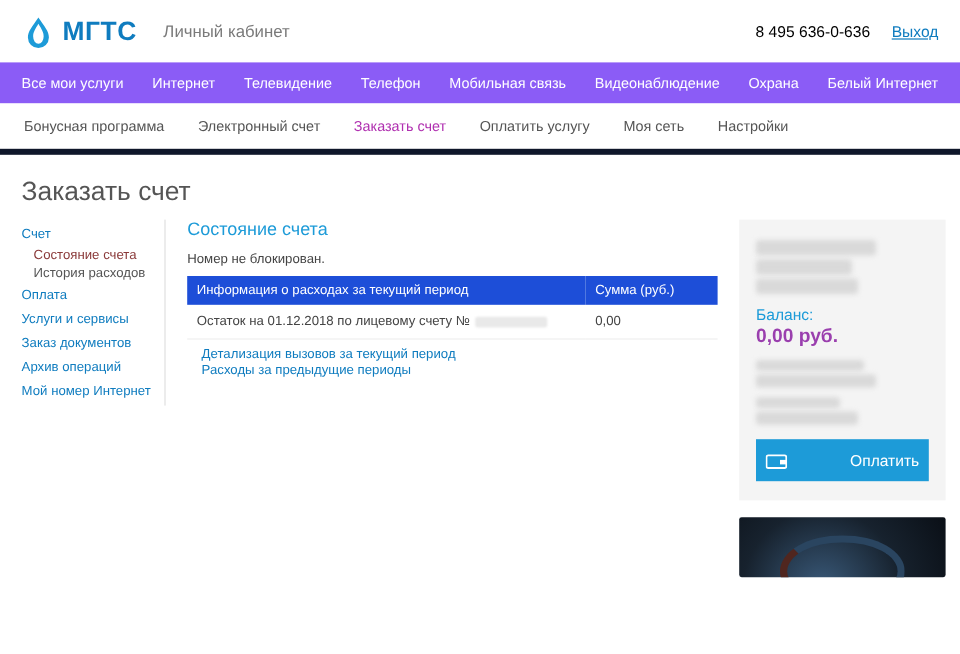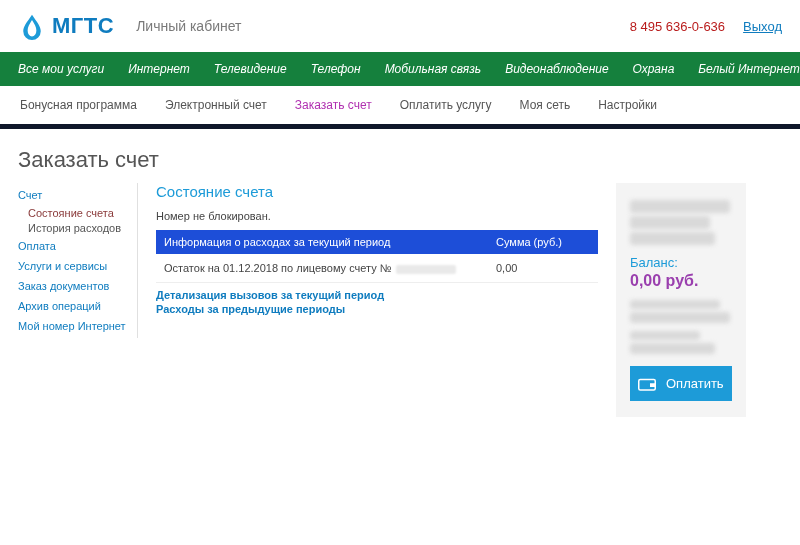--- a/index.html
+++ b/index.html
@@ -5,24 +5,24 @@
   * { box-sizing: border-box; margin: 0; padding: 0; }
   body { font-family: Arial, Helvetica, sans-serif; font-size: 13px; color: #333; background: #fff; width: 800px; }
   a { color: #0f7cbf; text-decoration: none; }
 
   .header { display: flex; align-items: center; padding: 12px 18px; }
   .logo { display: flex; align-items: center; }
   .logo-icon { width: 28px; height: 28px; }
   .logo-text { font-size: 22px; font-weight: bold; color: #0f7cbf; margin-left: 6px; letter-spacing: 0.5px; }
   .cabinet { font-size: 14px; color: #7a7a7a; margin-left: 22px; font-weight: 300; }
   .header-right { margin-left: auto; font-size: 13px; display: flex; gap: 18px; align-items: center; }
-  .phone { color: #b91c1c; }
+  .phone { color: #000000; }
   .logout { color: #0f7cbf; text-decoration: underline; }
 
-  .nav-primary { background: #15803d; display: flex; padding: 0 6px; font-style: italic; }
+  .nav-primary { background: #8b5cf6; display: flex; padding: 0 6px; }
   .nav-primary .item { color: #fff; font-size: 12px; padding: 10px 12px; cursor: pointer; white-space: nowrap; }
 
   .nav-secondary { display: flex; border-bottom: 5px solid #0f172a; padding: 0 6px; }
   .nav-secondary .item { color: #555; font-size: 12px; padding: 12px 14px; cursor: pointer; white-space: nowrap; }
   .nav-secondary .item.active { color: #b030b0; }
 
   .page-title { font-size: 22px; font-weight: 300; color: #555; padding: 18px 18px 10px; }
 
   .main { display: flex; padding: 0 12px 20px 18px; gap: 18px; align-items: flex-start; }
 
@@ -35,23 +35,23 @@
   .section-title { color: #1d9bd8; font-size: 15px; margin-bottom: 10px; }
   .note { font-size: 11px; color: #444; margin-bottom: 8px; }
 
   table.det { width: 100%; border-collapse: collapse; font-size: 11px; }
   table.det thead th { background: #1d4ed8; color: #fff; text-align: left; font-weight: normal; padding: 6px 8px; }
   table.det thead th:last-child { text-align: left; width: 110px; }
   table.det tbody td { padding: 8px 8px; border-bottom: 1px solid #eee; color: #444; }
   table.det tbody td .mask { display:inline-block; width:60px; height:9px; background:#e9e9e9; filter: blur(1px); vertical-align: middle; margin-left:4px; border-radius:2px; }
 
   .links { margin-top: 6px; font-size: 11px; }
-  .links div { color: #0f7cbf; cursor: pointer; margin: 2px 0; font-weight: bold; }
+  .links div { color: #0f7cbf; cursor: pointer; margin: 2px 12px; }
 
-  .rightcol { width: 172px; display: flex; flex-direction: row; gap: 14px; }
+  .rightcol { width: 172px; display: flex; flex-direction: column; gap: 14px; }
   .card { background: #f4f4f4; padding: 14px 14px 16px; }
   .blurline { background: #d9d9d9; border-radius: 3px; filter: blur(2px); margin: 3px 0; }
   .bl-a { width: 100px; height: 13px; }
   .bl-b { width: 80px; height: 13px; }
   .bl-c { width: 85px; height: 13px; margin-bottom: 10px; }
   .balance-label { color: #1d9bd8; font-size: 13px; margin-top: 8px; }
   .balance-val { color: #9a3fae; font-size: 16px; font-weight: bold; margin: 2px 0 10px; }
   .bl-sm1 { width: 90px; height: 9px; }
   .bl-sm2 { width: 100px; height: 11px; margin-bottom: 8px; }
   .bl-sm3 { width: 70px; height: 9px; }

